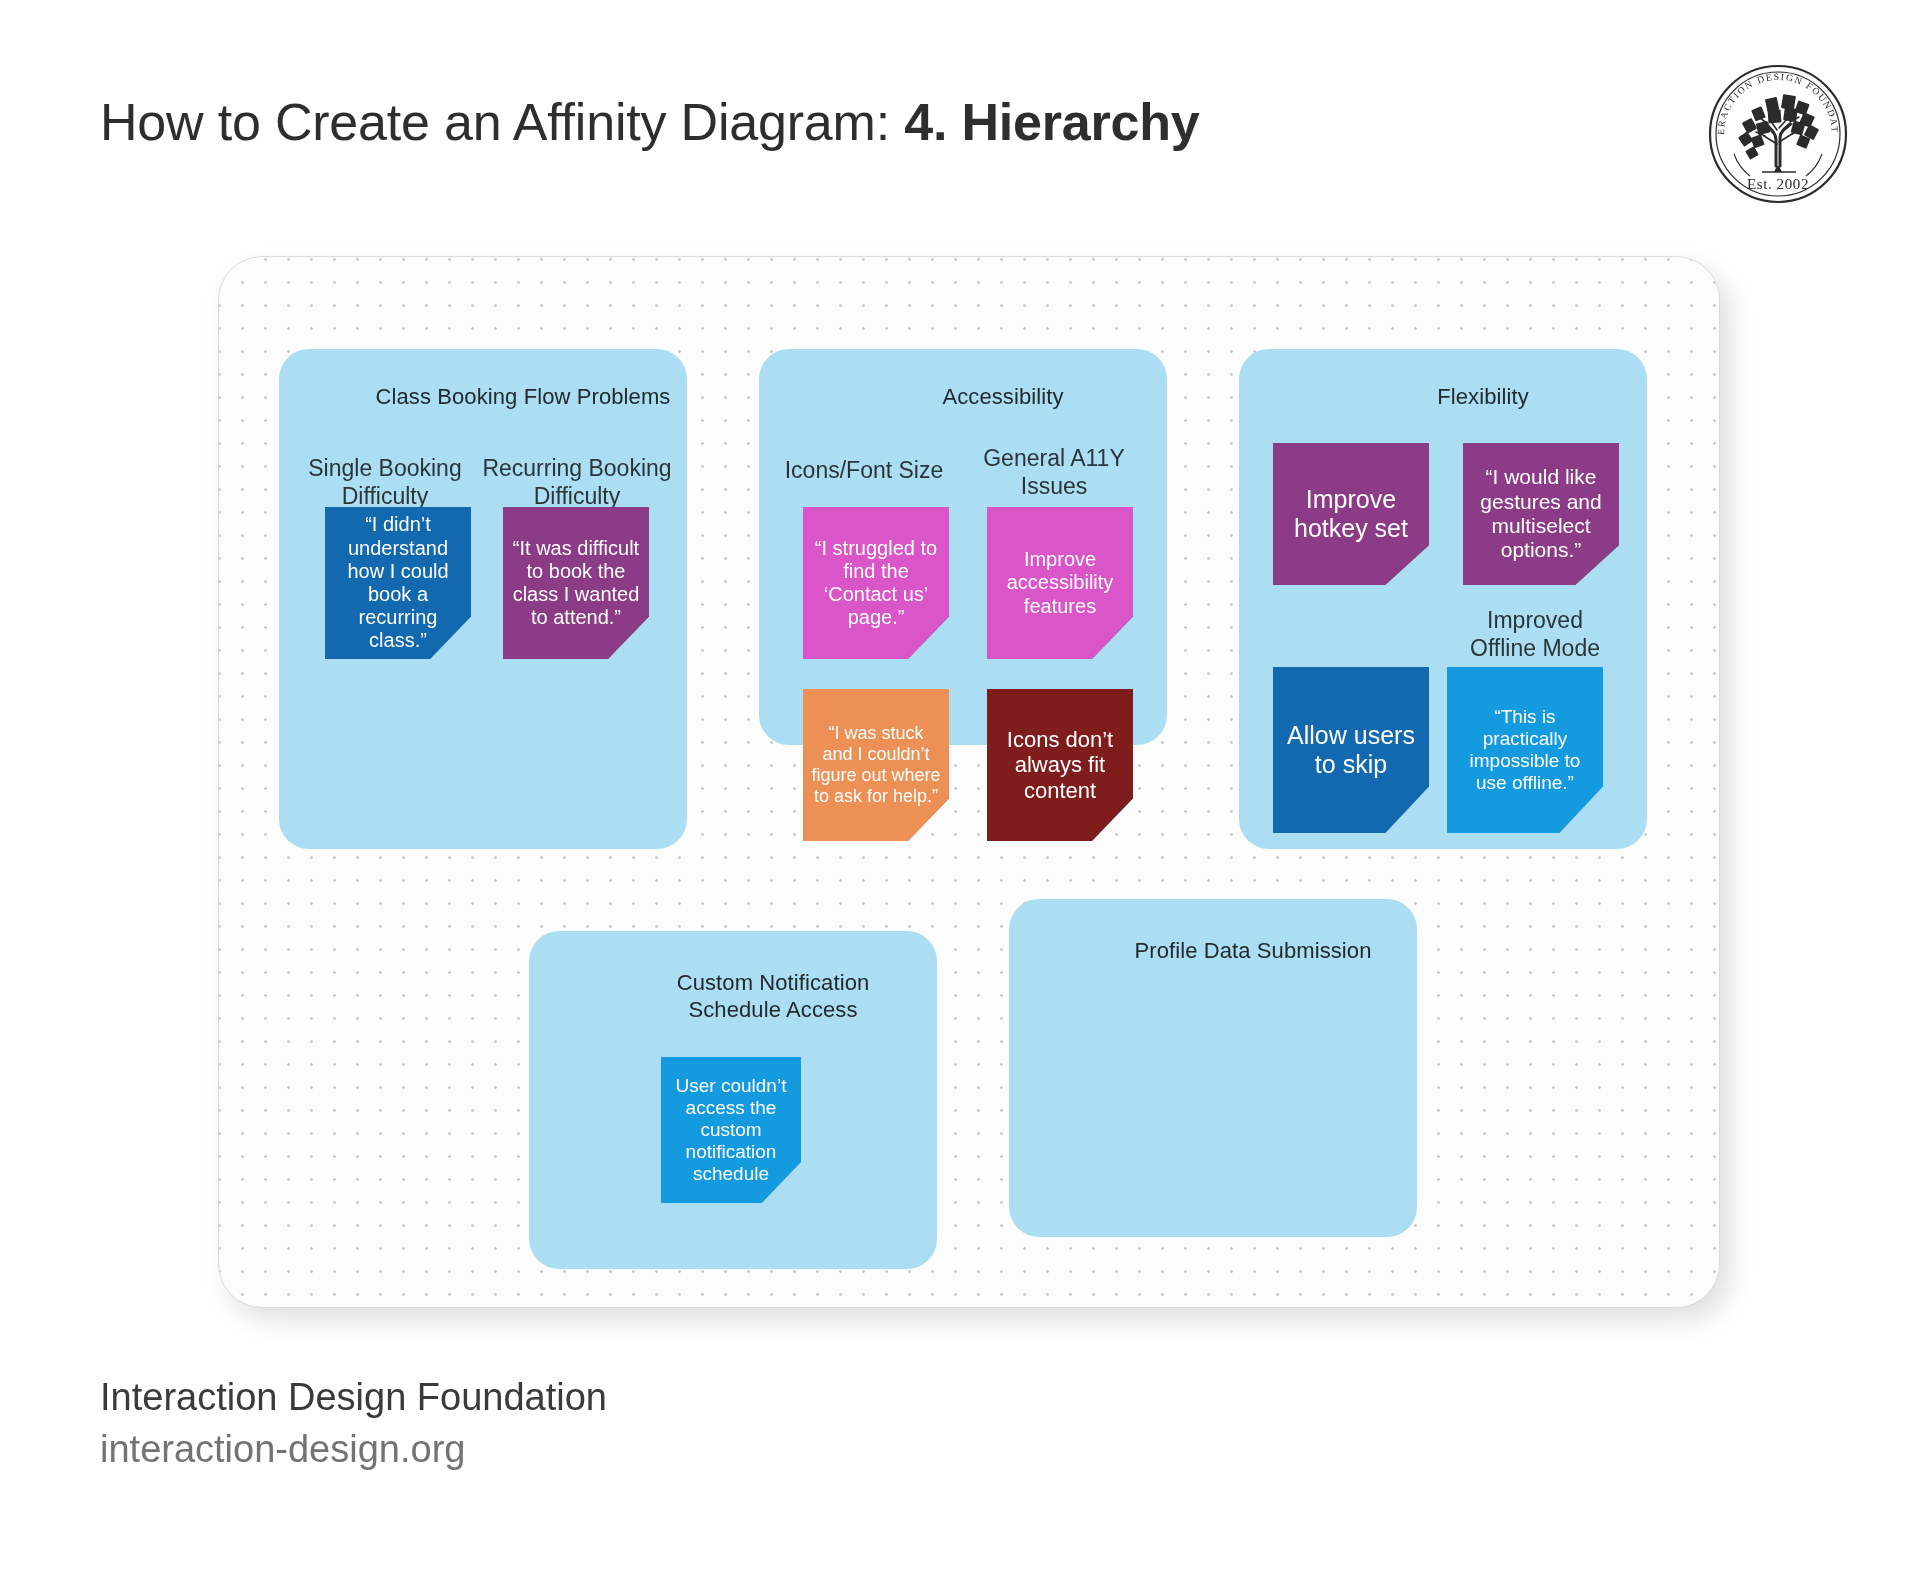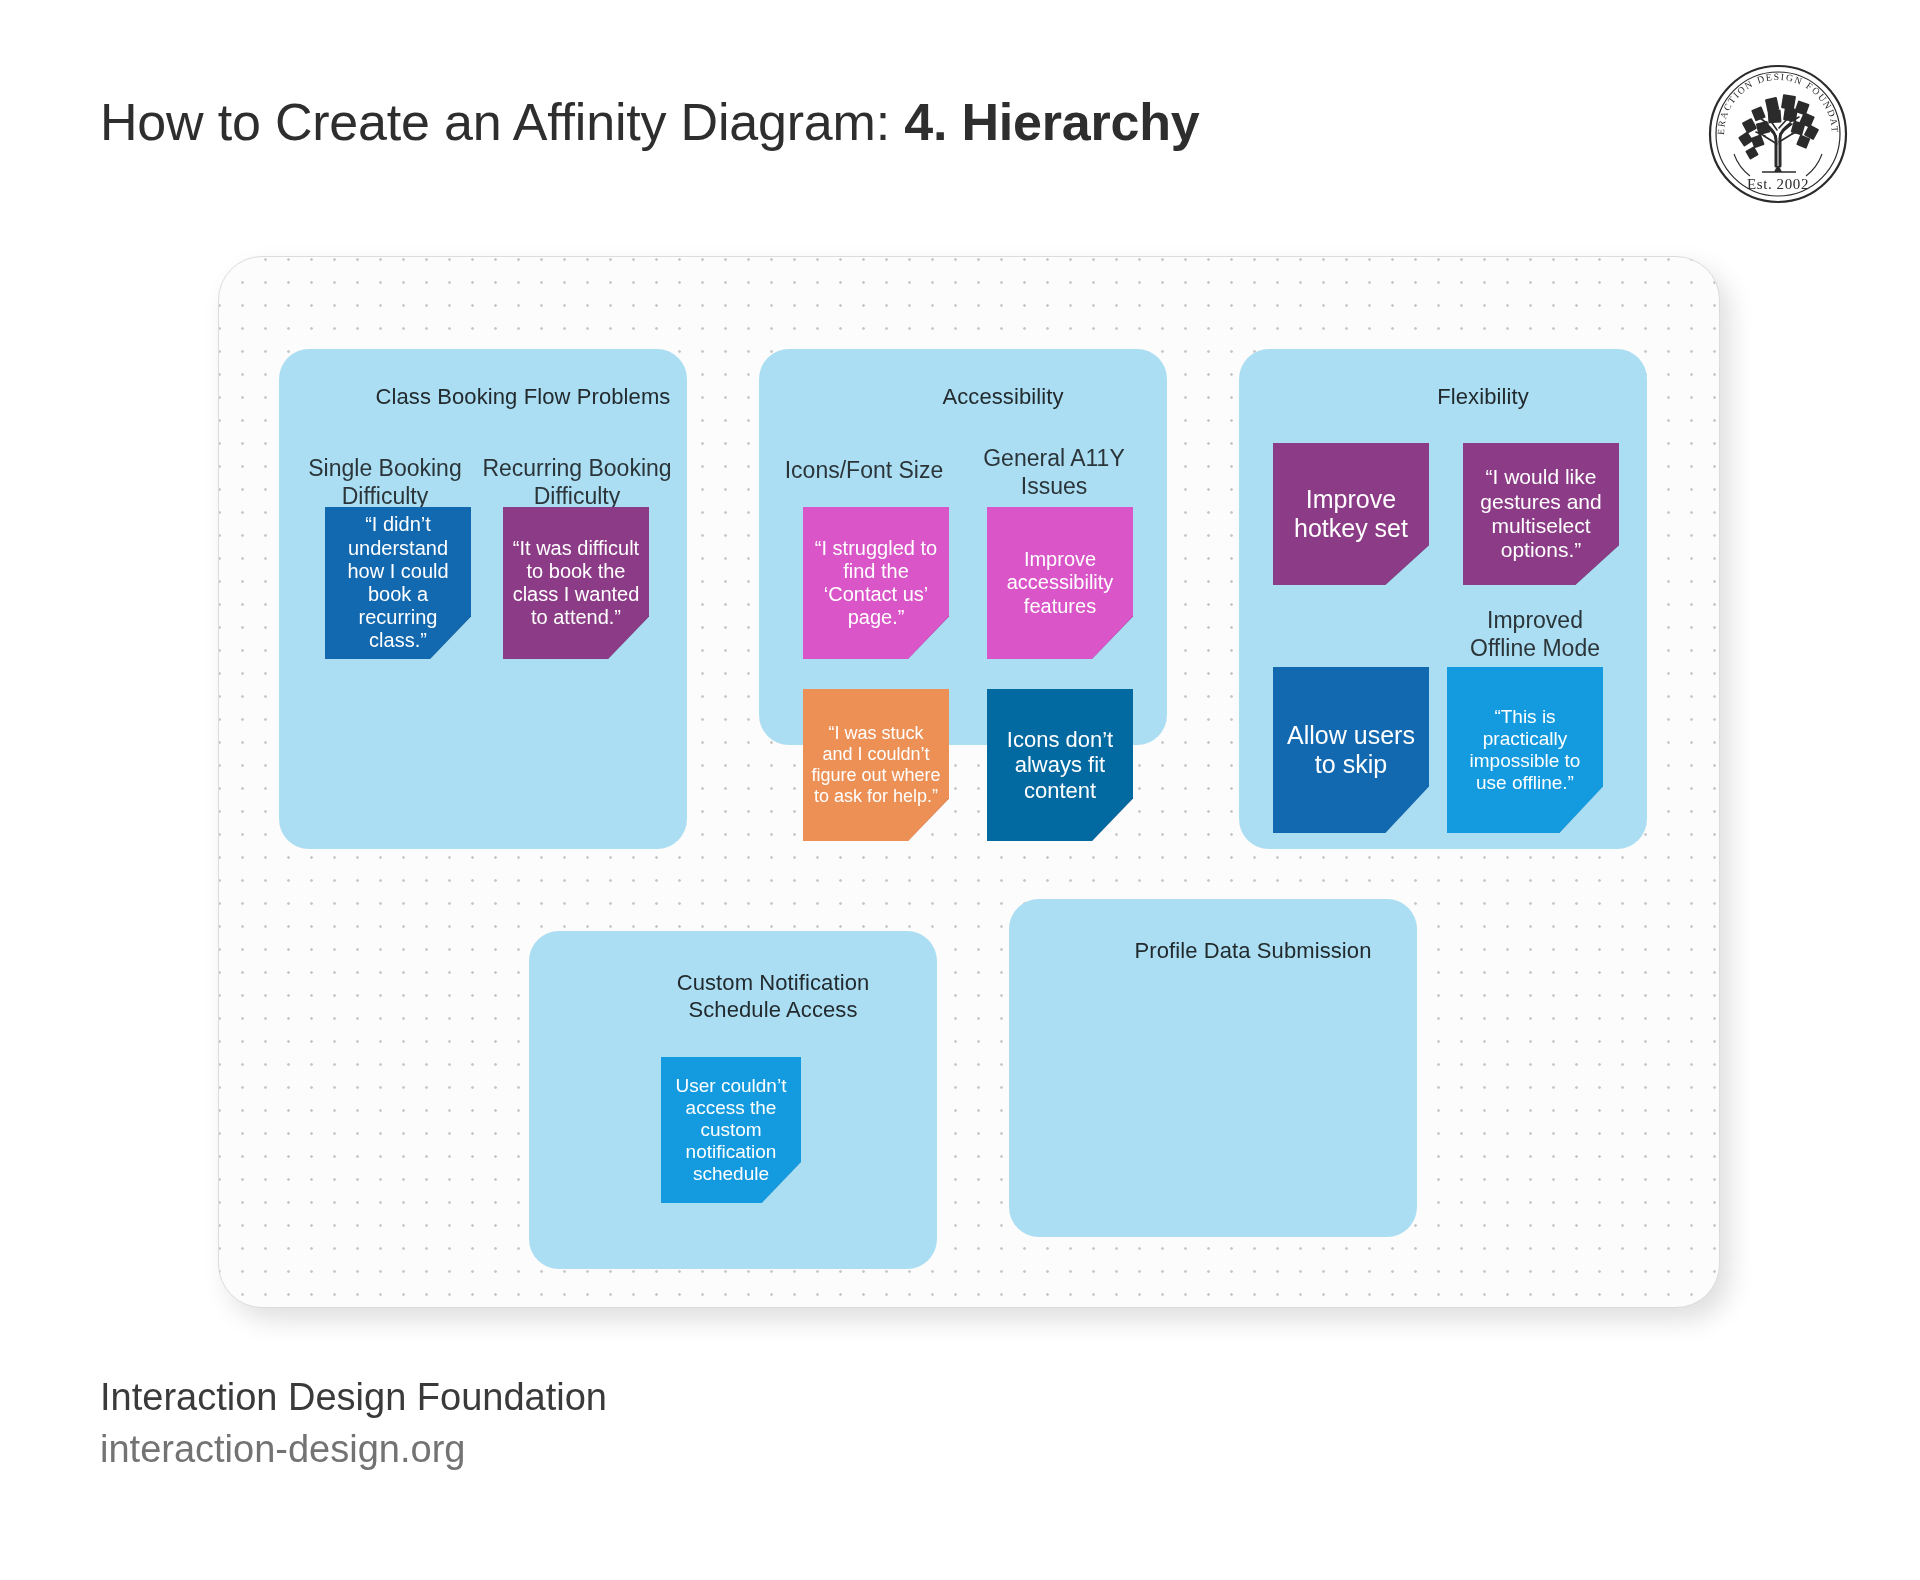--- a/index.html
+++ b/index.html
@@ -227,21 +227,21 @@
         <span class="txt">“I struggled to find the ‘Contact us’ page.”</span>
       </div>
       <div class="note" style="left: 228px; top: 158px; width: 146px; height: 152px; background: rgb(217, 85, 200); font-size: 20px;">
         <span class="fold" style="width: 41px; height: 43px; background: rgb(161, 47, 147);"></span>
         <span class="txt">Improve accessibility features</span>
       </div>
       <div class="note" style="left: 44px; top: 340px; width: 146px; height: 152px; background: rgb(236, 144, 85); font-size: 18px;">
         <span class="fold" style="width: 41px; height: 43px; background: rgb(201, 82, 31);"></span>
         <span class="txt">“I was stuck and I couldn’t figure out where to ask for help.”</span>
       </div>
-      <div class="note" style="left: 228px; top: 340px; width: 146px; height: 152px; background: #0369a1; font-size: 22px;">
+      <div class="note" style="left: 228px; top: 340px; width: 146px; height: 152px; background: #7f1d1d; font-size: 22px;">
         <span class="fold" style="width: 41px; height: 43px; background: rgb(14, 77, 128);"></span>
         <span class="txt">Icons don’t always fit content</span>
       </div>
     </div>
     <div class="group" style="left: 1020px; top: 92px; width: 408px; height: 500px;">
       <div class="group-title" style="top: 34px;">Flexibility</div>
       <div class="sublabel" style="left: 198px; top: 258px; width: 196px;">Improved<br>Offline Mode</div>
       <div class="note" style="left: 34px; top: 94px; width: 156px; height: 142px; background: rgb(140, 60, 134); font-size: 25px;">
         <span class="fold" style="width: 44px; height: 40px; background: rgb(94, 33, 88);"></span>
         <span class="txt">Improve hotkey set</span>

